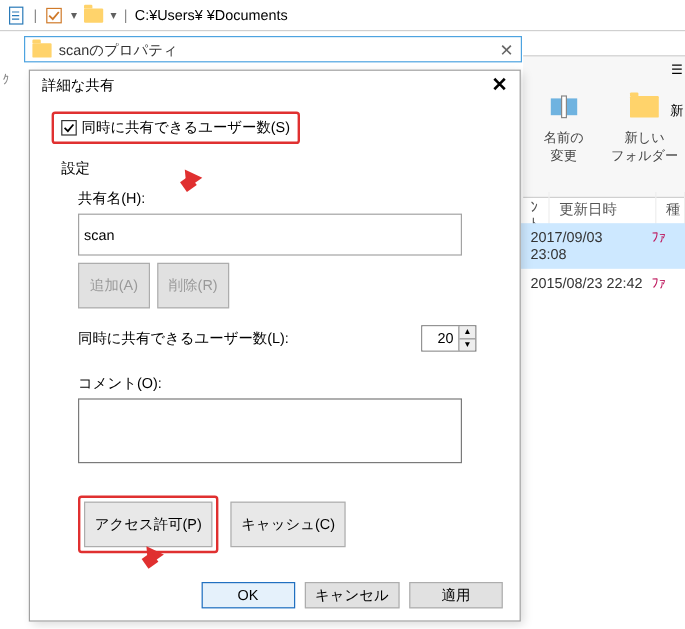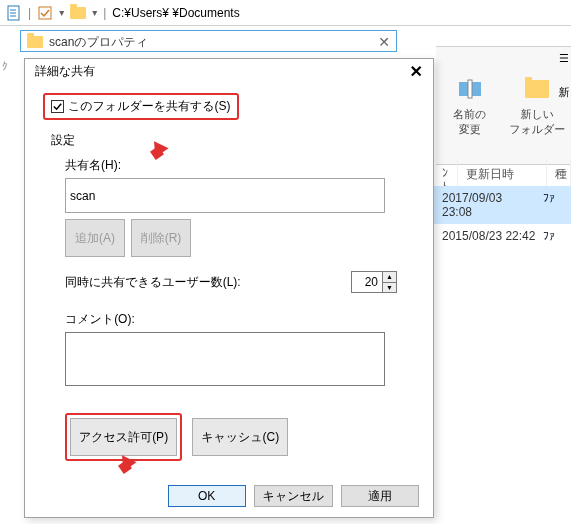--- a/index.html
+++ b/index.html
@@ -7,21 +7,21 @@
 
 
 .addr { height: 26px; display: flex; align-items: center; padding: 4px 6px; border-bottom: 1px solid #d0d0d0; gap: 6px; background: #fff; }
 .addr-icon { width: 16px; height: 16px; display:flex;align-items:center;justify-content:center; }
 .addr .sep { color: #888; }
 .addr .chev { color: #606060; font-size: 10px; }
 .folder-ic { width:16px; height:12px; background:#ffd36b; border-radius:1px; position:relative; }
 .folder-ic::before { content:''; position:absolute; top:-3px; left:0; width:7px; height:3px; background:#ffd36b; border-radius:1px 1px 0 0; }
 
 
-.propwin { position:absolute; top:30px; left:20px; width:377px; height:22px; background:#fff; border:1px solid #4da3e0; }
+.propwin { position:absolute; top:30px; left:20px; width:415px; height:22px; background:#fff; border:1px solid #4da3e0; }
 .propwin .title { display:flex; align-items:center; height:22px; padding:0 6px; gap:6px; color:#333; }
 .propwin .close { margin-left:auto; color:#666; font-size:14px; cursor:default; }
 
 
 .dlg { position:absolute; top:58px; left:24px; width:410px; height:460px; background:#fff; border:1px solid #a0a0a0; box-shadow:3px 3px 8px rgba(0,0,0,.15); }
 .dlg-title { display:flex; align-items:center; height:24px; padding:0 10px; font-size:12px; }
 .dlg-title .x { margin-left:auto; font-size:16px; font-weight:bold; cursor:default; }
 .dlg-body { padding:10px 18px; }
 
 .hl-red { border:2px solid #e03030; border-radius:3px; padding:3px 6px; display:inline-flex; align-items:center; gap:4px; }
@@ -61,21 +61,21 @@
 .rib-item .ic { width:28px; height:28px; display:flex; align-items:center; justify-content:center; }
 .rib-extra { position:absolute; top:46px; right:-2px; width:18px; padding:6px 2px; font-size:11px; display:flex; flex-direction:column; gap:20px; align-items:center; }
 
 .cols { position:absolute; top:160px; left:434px; right:0; display:flex; font-size:12px; color:#555; }
 .col { padding:6px 8px; border-right:1px solid #eee; }
 .col.c1 { flex:0 0 24px; }
 .filelist { position:absolute; top:186px; left:434px; right:0; }
 .filelist .r { display:flex; padding:5px 8px; font-size:12px; color:#333; }
 .filelist .r.sel { background:#cde8ff;gap:27px; }
 .filelist .r .d { flex:1; }
-.filelist .r .t { width:20px; color:#0f172a; }
+.filelist .r .t { width:20px; color:#be185d; }
 
 
 .leftg { position:absolute; top:60px; left:2px; width:8px; height:40px; color:#888; font-size:11px; }
 </style>
 </head>
 <body>
 
 <div class="addr">
   <span class="addr-icon">
     <svg width="14" height="16">
@@ -157,21 +157,21 @@
     <span>詳細な共有</span>
     <span class="x">✕</span>
   </div>
   <div class="dlg-body">
     <span class="hl-red">
       <span class="chk">
         <svg viewBox="0 0 12 12">
             <path d="M2 6 L5 9 L10 3" fill="none" stroke="#000" stroke-width="1.6"></path>
           </svg>
       </span>
-      <span>このフォルダーを共有する(S)</span>
+      <span>同時に共有できるユーザー数(S)</span>
     </span>
 
     <div class="group">
       <div class="group-title">設定</div>
 
       <div class="row">共有名(H):</div>
       <div style="margin-left:14px">
         <input class="input-txt" value="scan" style="">
       </div>
 

